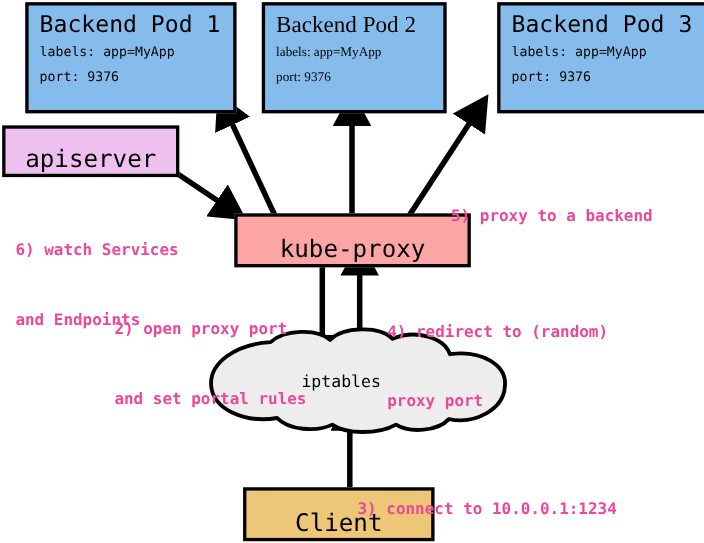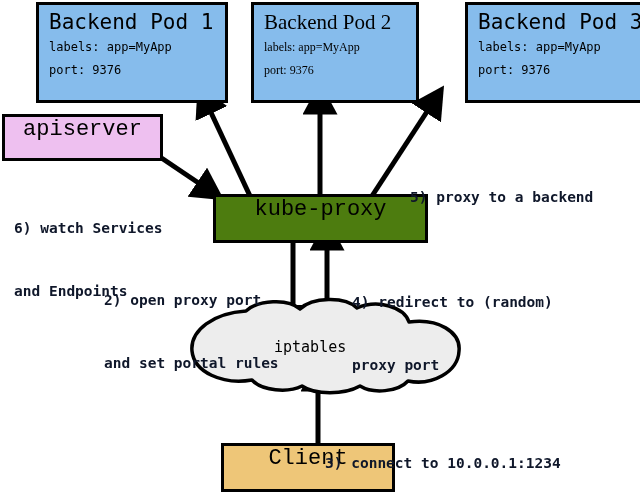--- a/index.html
+++ b/index.html
@@ -25,52 +25,50 @@
   }
   .node {
     position: absolute;
     box-sizing: border-box;
     border: 3px solid #000000;
     font-family: "DejaVu Sans Mono", "Liberation Mono", monospace;
     color: #000000;
   }
   .pod {
     padding: 3px 0 0 10px;
-    margin-left: 13px;
   }
   .pod-title {
     font-size: 21px;
     line-height: 28px;
     letter-spacing: 0px;
     white-space: nowrap;
   }
   .pod-line {
     font-size: 12px;
     line-height: 23px;
     white-space: nowrap;
   }
   .centered-label {
     display: flex;
-    align-items: flex-start;
+    align-items: flex-end;
     justify-content: center;
     height: 100%;
     width: 100%;
-    font-family: Liberation Mono, monospace;
   }
   .node-label-lg {
     font-size: 22px;
     white-space: nowrap;
   }
   .step {
     position: absolute;
     font-family: "DejaVu Sans Mono", "Liberation Mono", monospace;
     font-weight: bold;
     font-size: 14.5px;
     line-height: 21px;
-    color: #0f172a;
+    color: #ec4899;
     white-space: pre;
   }
   .cloud-label {
     position: absolute;
     font-family: "DejaVu Sans Mono", "Liberation Mono", monospace;
     font-size: 15px;
     color: #000000;
     white-space: nowrap;
   }
 </style>
@@ -146,21 +144,21 @@
     <div class="pod-line">labels: app=MyApp</div>
     <div class="pod-line">port: 9376</div>
   </div>
 
   <div class="node" style="left:2px; top:114px; width:161px; height:47px; background:#EEC0F0;">
     <div class="centered-label">
       <span class="node-label-lg">apiserver</span>
     </div>
   </div>
 
-  <div class="node" style="left:213px; top:194px; width:215px; height:49px; background:#4d7c0f;">
+  <div class="node" style="left:213px; top:194px; width:215px; height:49px; background:#fca5a5;">
     <div class="centered-label">
       <span class="node-label-lg">kube-proxy</span>
     </div>
   </div>
 
   <div class="cloud-label" style="left:274px; top:338px;">iptables</div>
 
   <div class="node" style="left:221px; top:443px; width:174px; height:49px; background:#EEC678;">
     <div class="centered-label">
       <span class="node-label-lg">Client</span>

